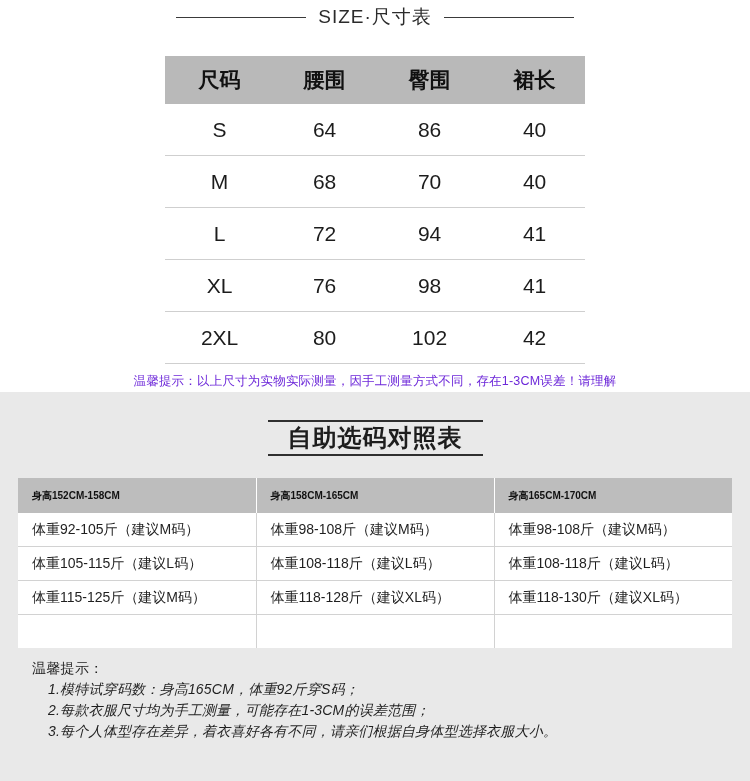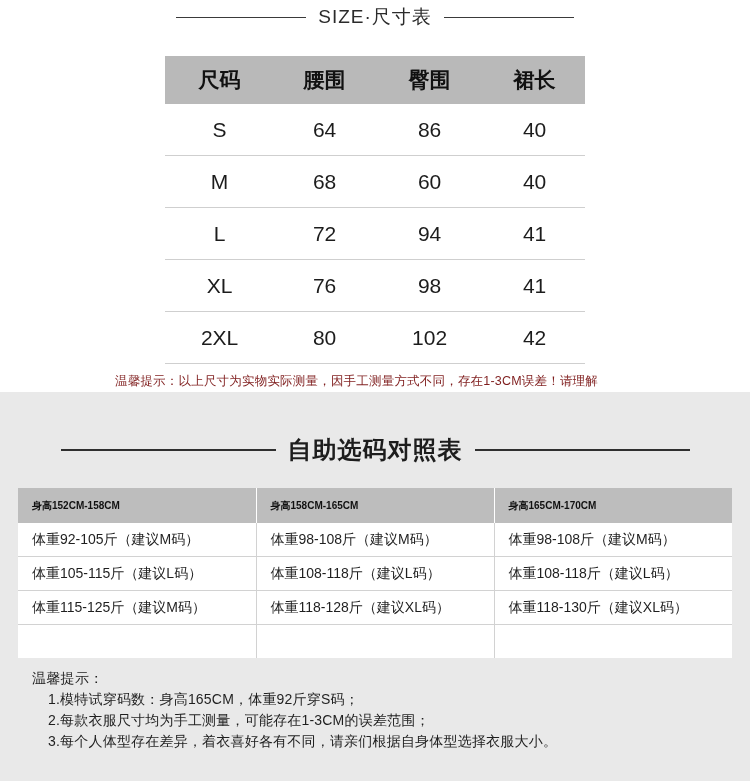--- a/index.html
+++ b/index.html
@@ -70,41 +70,43 @@
     border-bottom: 1px solid #cfcfcf;
   }
   .size-table col.c1 { width: 26%; }
   .size-table col.c2 { width: 24%; }
   .size-table col.c3 { width: 26%; }
   .size-table col.c4 { width: 24%; }
 
   .size-note {
     width: 520px;
     margin: 9px auto 16px auto;
+    text-align: center;
     font-size: 12.5px;
-    color: #7f1d1d;
+    color: #6d28d9;
     letter-spacing: .2px;
     white-space: nowrap;
   }
 
   
   .bottom-section {
     position: relative;
     width: 750px;
     height: 389px;
     background: #e9e9e9;
     box-sizing: border-box;
     padding: 0 18px;
   }
 
   .chart-title-wrap {
     display: flex;
     align-items: center;
     justify-content: center;
-    padding-top: 42px;
+    padding-top: 28px;
+    flex-direction: column;
   }
   .chart-title-rule {
     width: 215px;
     height: 2px;
     background: #2f2f2f;
   }
   .chart-title {
     font-size: 24px;
     font-weight: bold;
     color: #1d1d1d;
@@ -159,20 +161,21 @@
     color: #1f1f1f;
     margin-bottom: 1px;
     letter-spacing: .3px;
   }
   .tips-line {
     font-size: 14px;
     color: #1f1f1f;
     line-height: 21px;
     padding-left: 16px;
     letter-spacing: .2px;
+    font-style: italic;
   }
 </style>
 </head>
 <body>
 
 <div class="top-section">
 
   <div class="size-title-wrap">
     <div class="size-title-rule"></div>
     <div class="size-title">SIZE·尺寸表</div>
@@ -197,21 +200,21 @@
     <tbody>
       <tr>
         <td>S</td>
         <td>64</td>
         <td>86</td>
         <td>40</td>
       </tr>
       <tr>
         <td>M</td>
         <td>68</td>
-        <td>60</td>
+        <td>70</td>
         <td>40</td>
       </tr>
       <tr>
         <td>L</td>
         <td>72</td>
         <td>94</td>
         <td>41</td>
       </tr>
       <tr>
         <td>XL</td>

